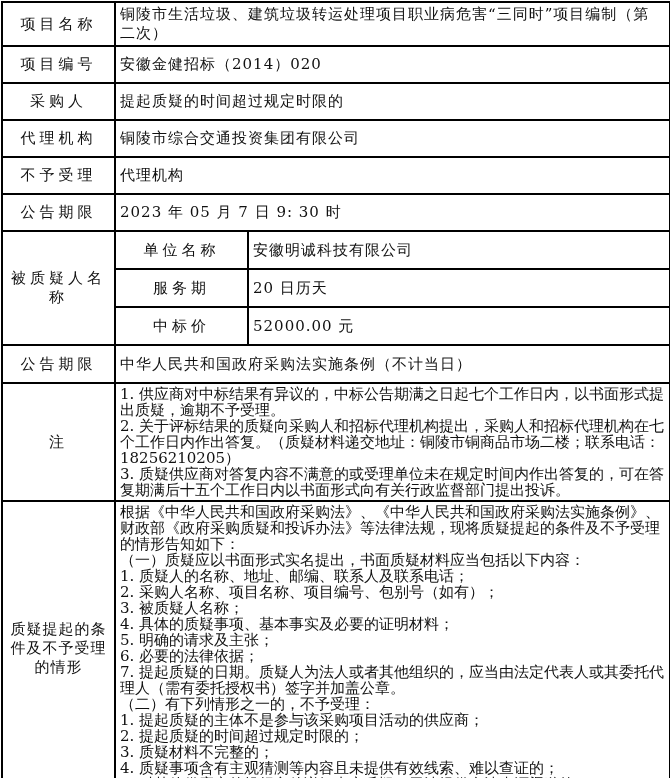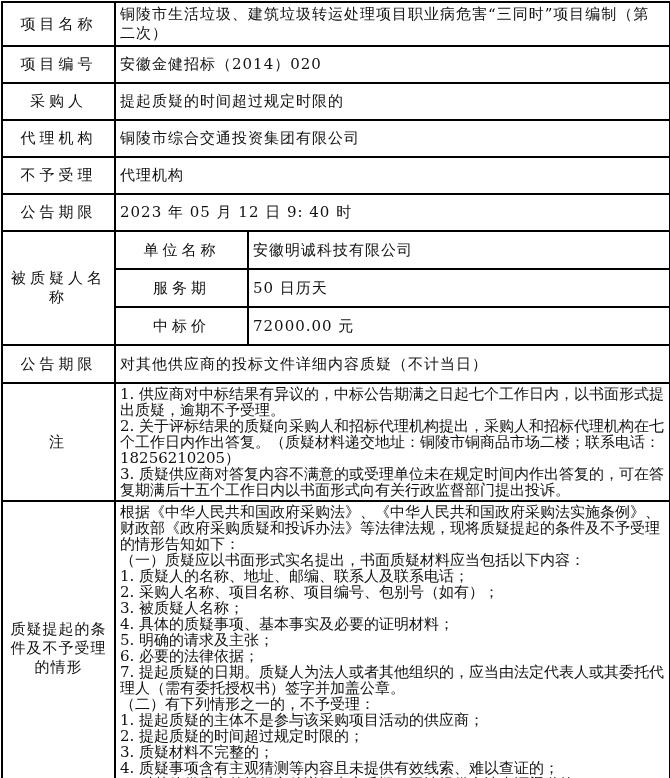--- a/index.html
+++ b/index.html
@@ -104,38 +104,38 @@
       <tr class="r-std">
         <td class="lbl">代理机构</td>
         <td class="val-center" colspan="2">铜陵市综合交通投资集团有限公司</td>
       </tr>
       <tr class="r-std">
         <td class="lbl">不予受理</td>
         <td class="val-center" colspan="2">代理机构</td>
       </tr>
       <tr class="r-std">
         <td class="lbl">公告期限</td>
-        <td class="val-center" colspan="2">2023 年 05 月 12 日 9: 40 时</td>
+        <td class="val-center" colspan="2">2023 年 05 月 7 日 9: 30 时</td>
       </tr>
       <tr class="r-sub">
         <td class="lbl" rowspan="3">被质疑人名称</td>
         <td class="sublbl">单位名称</td>
         <td class="val-center">安徽明诚科技有限公司</td>
       </tr>
       <tr class="r-sub">
         <td class="sublbl">服务期</td>
-        <td class="val-center">50 日历天</td>
+        <td class="val-center">20 日历天</td>
       </tr>
       <tr class="r-sub">
         <td class="sublbl">中标价</td>
-        <td class="val-center">72000.00 元</td>
+        <td class="val-center">52000.00 元</td>
       </tr>
       <tr class="r-sub">
         <td class="lbl">公告期限</td>
-        <td class="val-left" colspan="2">对其他供应商的投标文件详细内容质疑（不计当日）</td>
+        <td class="val-left" colspan="2">中华人民共和国政府采购法实施条例（不计当日）</td>
       </tr>
       <tr class="r-note">
         <td class="lbl">注</td>
         <td class="dense" colspan="2">1. 供应商对中标结果有异议的，中标公告期满之日起七个工作日内，以书面形式提出质疑，逾期不予受理。
 2. 关于评标结果的质疑向采购人和招标代理机构提出，采购人和招标代理机构在七个工作日内作出答复。（质疑材料递交地址：铜陵市铜商品市场二楼；联系电话：18256210205）
 3. 质疑供应商对答复内容不满意的或受理单位未在规定时间内作出答复的，可在答复期满后十五个工作日内以书面形式向有关行政监督部门提出投诉。</td>
       </tr>
       <tr class="r-obj">
         <td class="lbl-tight">质疑提起的条件及不予受理的情形</td>
         <td class="dense" colspan="2">根据《中华人民共和国政府采购法》、《中华人民共和国政府采购法实施条例》、财政部《政府采购质疑和投诉办法》等法律法规，现将质疑提起的条件及不予受理的情形告知如下：

